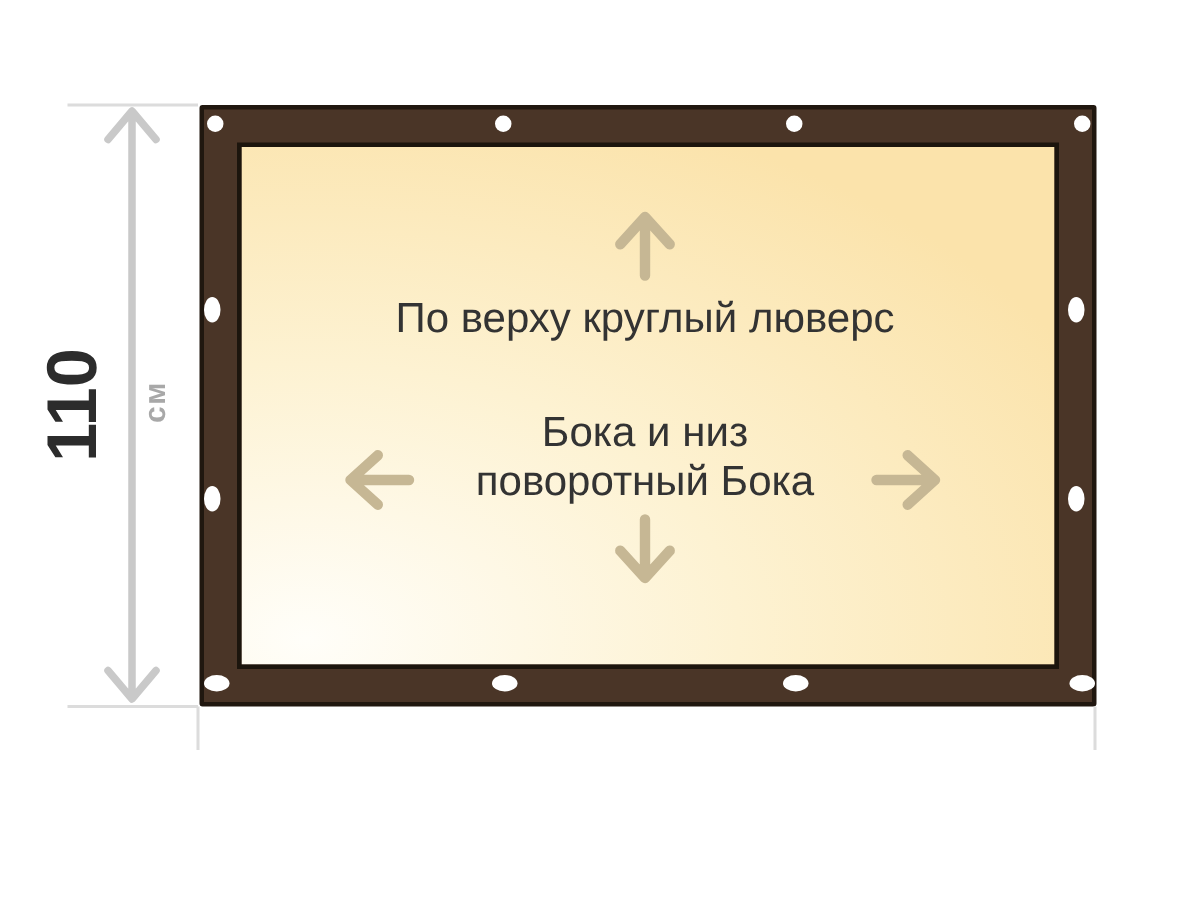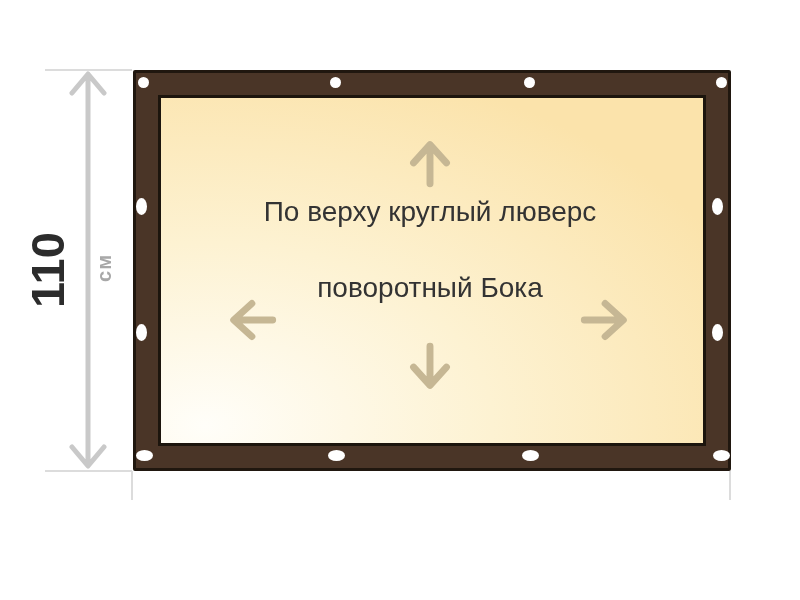--- a/index.html
+++ b/index.html
@@ -82,20 +82,21 @@
   <svg class="dir-arrow left" style="left:225px;top:294px" viewBox="0 0 60 60">
     <path d="M30 55 L30 13 M11 31 L30 10 L49 31" fill="none" stroke="#c6b794" stroke-width="8" stroke-linecap="round" stroke-linejoin="round"></path>
   </svg>
   <svg class="dir-arrow right" style="left:580px;top:294px" viewBox="0 0 60 60">
     <path d="M30 55 L30 13 M11 31 L30 10 L49 31" fill="none" stroke="#c6b794" stroke-width="8" stroke-linecap="round" stroke-linejoin="round"></path>
   </svg>
 
   <div class="canvas-label" style="top:196px">По верху круглый люверс</div>
 
   <div class="canvas-label two-line" style="top:271px">
+    <div>Бока и низ</div>
     <div>поворотный Бока</div>
   </div>
 
   <div class="tick" style="left:45px;top:69px;width:87px;height:2px"></div>
   <div class="tick" style="left:45px;top:470px;width:87px;height:2px"></div>
 
   <svg style="position:absolute;left:64px;top:70px" width="48" height="400" viewBox="0 0 48 400">
     <path d="M24 5 L24 395 M8 23 L24 4 L40 23 M8 377 L24 396 L40 377" fill="none" stroke="#c9c9c9" stroke-width="5" stroke-linecap="round" stroke-linejoin="round"></path>
   </svg>
 

